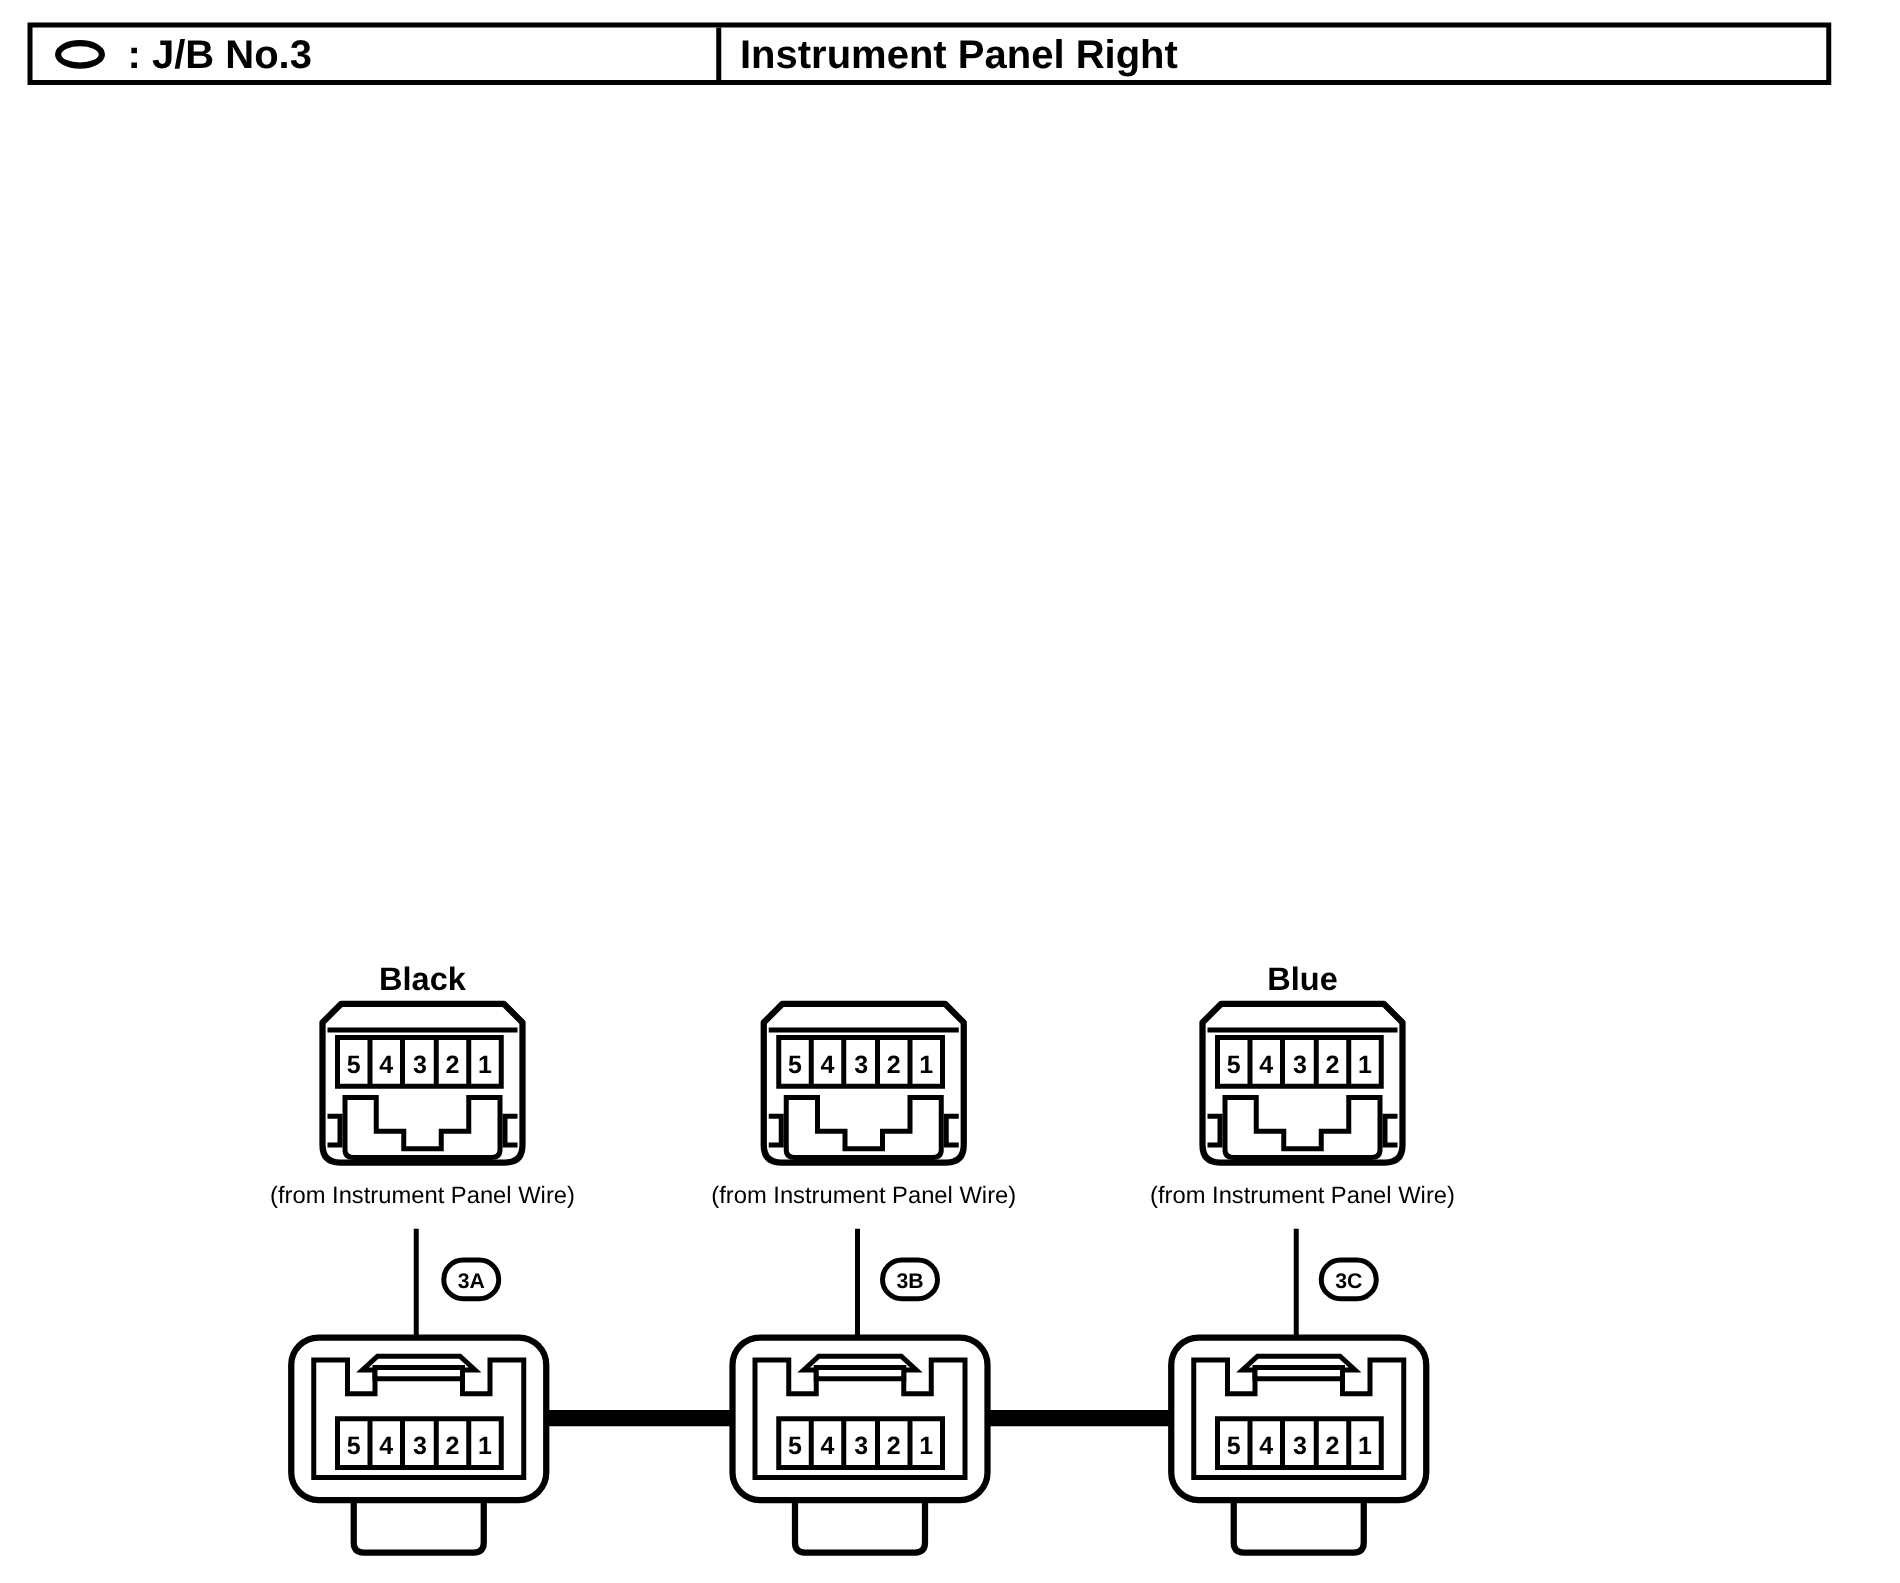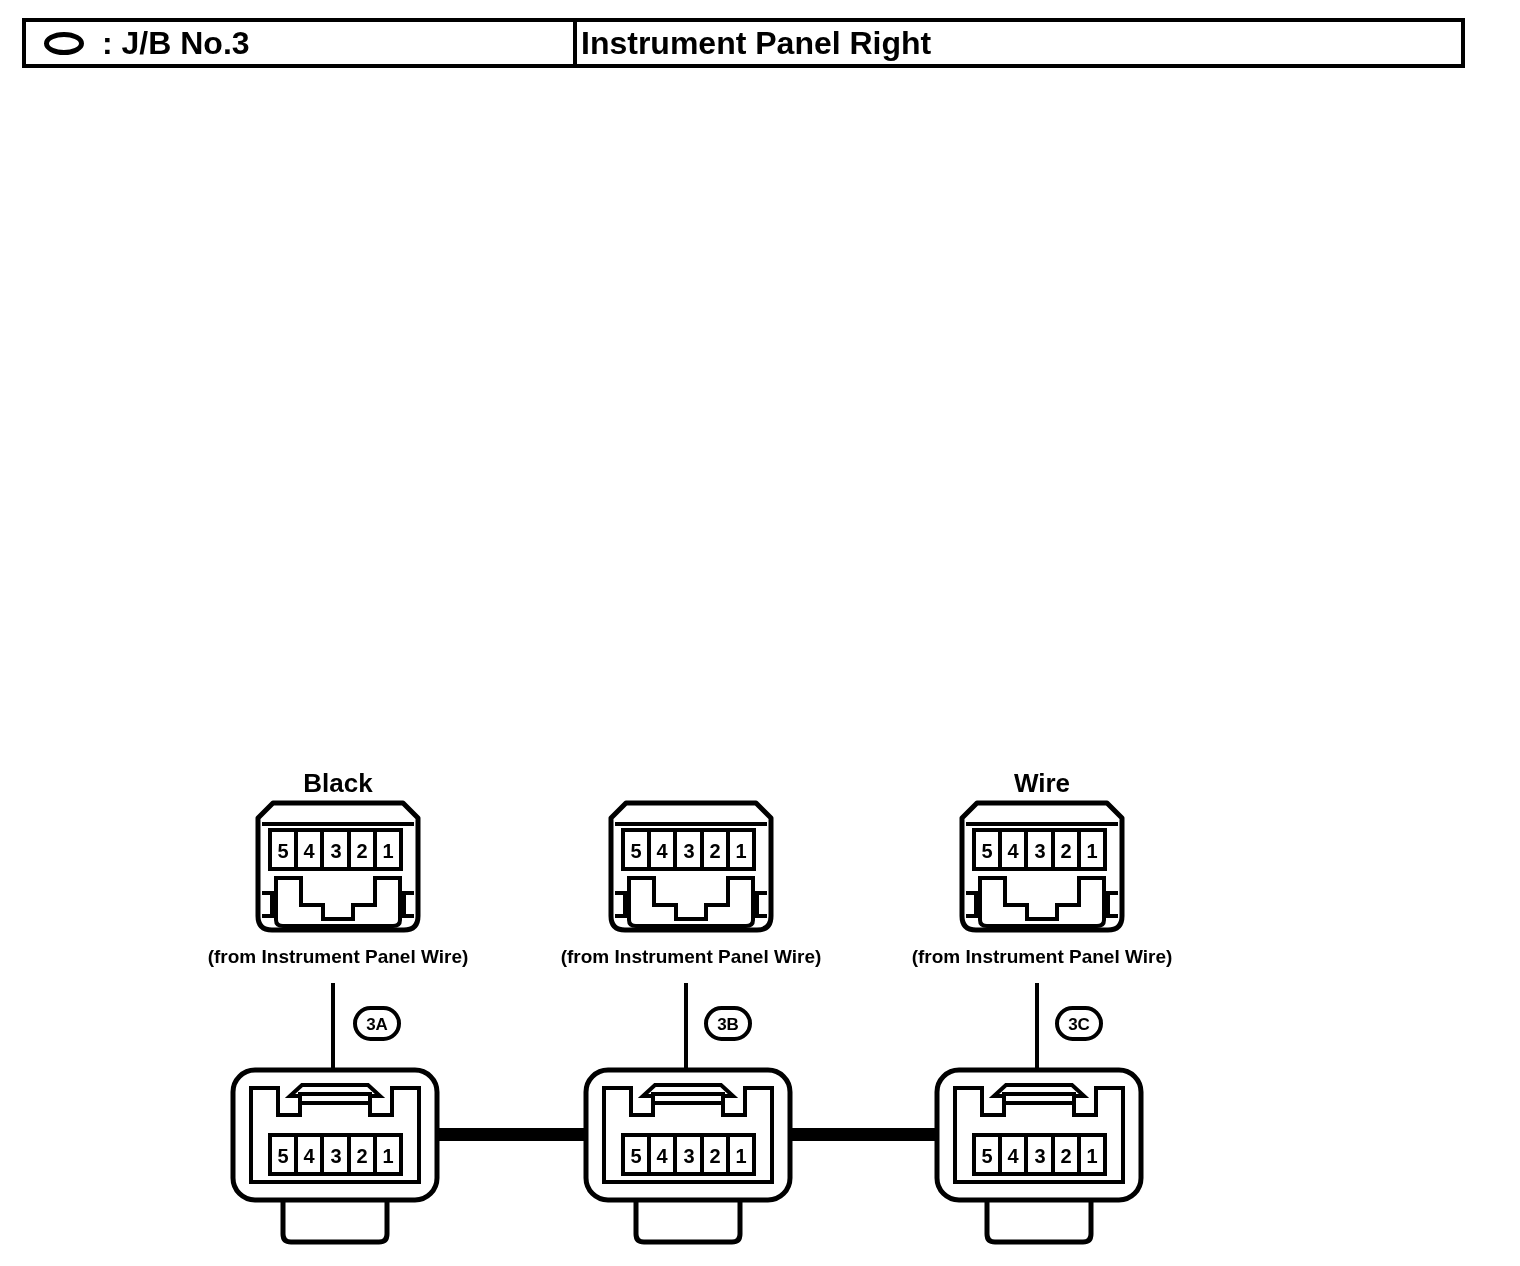--- a/index.html
+++ b/index.html
@@ -37,21 +37,21 @@
     box-sizing: border-box;
     border-right: 4px solid #000;
     display: flex;
     align-items: center;
     padding-left: 18px;
   }
   #header-right {
     flex: 1;
     display: flex;
     align-items: center;
-    padding-left: 4px;
+    padding-left: 15px;
   }
   .jb-oval {
     width: 40px;
     height: 23px;
     border: 5px solid #000;
     border-radius: 50%;
     box-sizing: border-box;
     flex: 0 0 auto;
   }
   #jb-label {
@@ -83,21 +83,21 @@
     position: absolute;
     font-size: 26px;
     font-weight: bold;
     text-align: center;
     white-space: nowrap;
     line-height: 1;
   }
   .origin-label {
     position: absolute;
     font-size: 19px;
-    font-weight: bold;
+    font-weight: normal;
     text-align: center;
     white-space: nowrap;
     line-height: 1;
   }
   .pin-num {
     font-size: 20px;
     font-weight: bold;
     font-family: "Liberation Sans", sans-serif;
   }
   .badge-text {
@@ -272,19 +272,19 @@
       <text class="pin-num" x="987" y="1163" text-anchor="middle">5</text>
       <text class="pin-num" x="1013" y="1163" text-anchor="middle">4</text>
       <text class="pin-num" x="1040" y="1163" text-anchor="middle">3</text>
       <text class="pin-num" x="1066" y="1163" text-anchor="middle">2</text>
       <text class="pin-num" x="1092" y="1163" text-anchor="middle">1</text>
     </g>
   </svg>
 
   <div class="color-label" style="left:258px; top:770px; width:160px;">Black</div>
   <div class="color-label" style="left:611px; top:770px; width:160px;"></div>
-  <div class="color-label" style="left:962px; top:770px; width:160px;">Wire</div>
+  <div class="color-label" style="left:962px; top:770px; width:160px;">Blue</div>
 
   <div class="origin-label" style="left:178px; top:947px; width:320px;">(from Instrument Panel Wire)</div>
   <div class="origin-label" style="left:531px; top:947px; width:320px;">(from Instrument Panel Wire)</div>
   <div class="origin-label" style="left:882px; top:947px; width:320px;">(from Instrument Panel Wire)</div>
 
 </div>
 
 </body></html>

